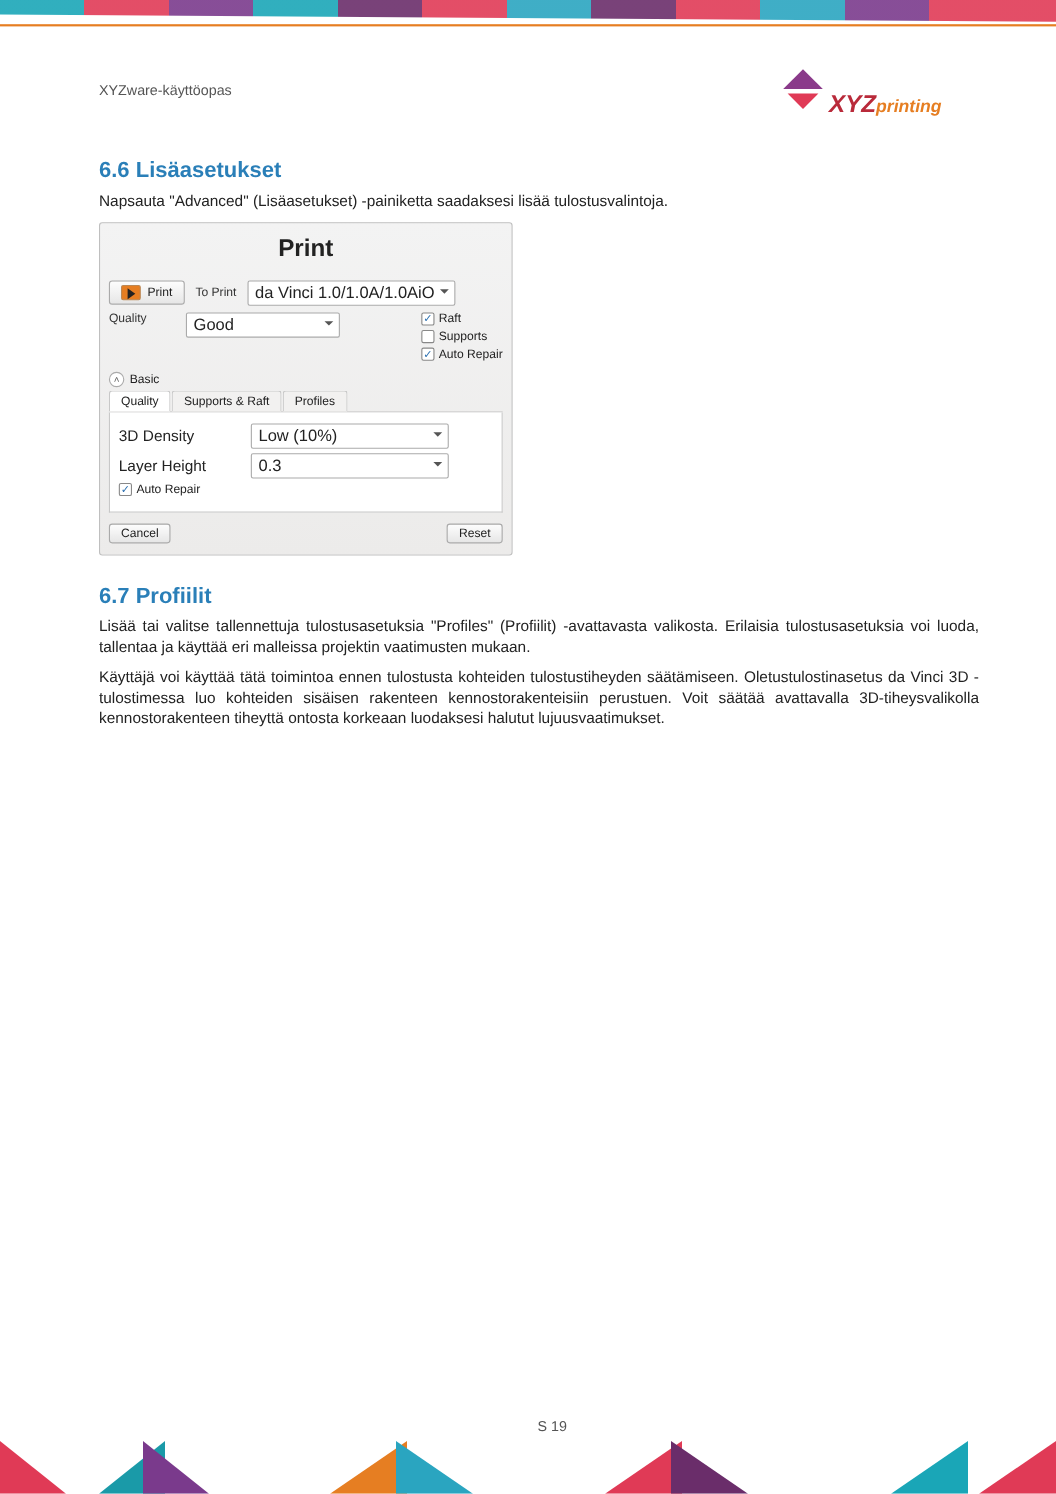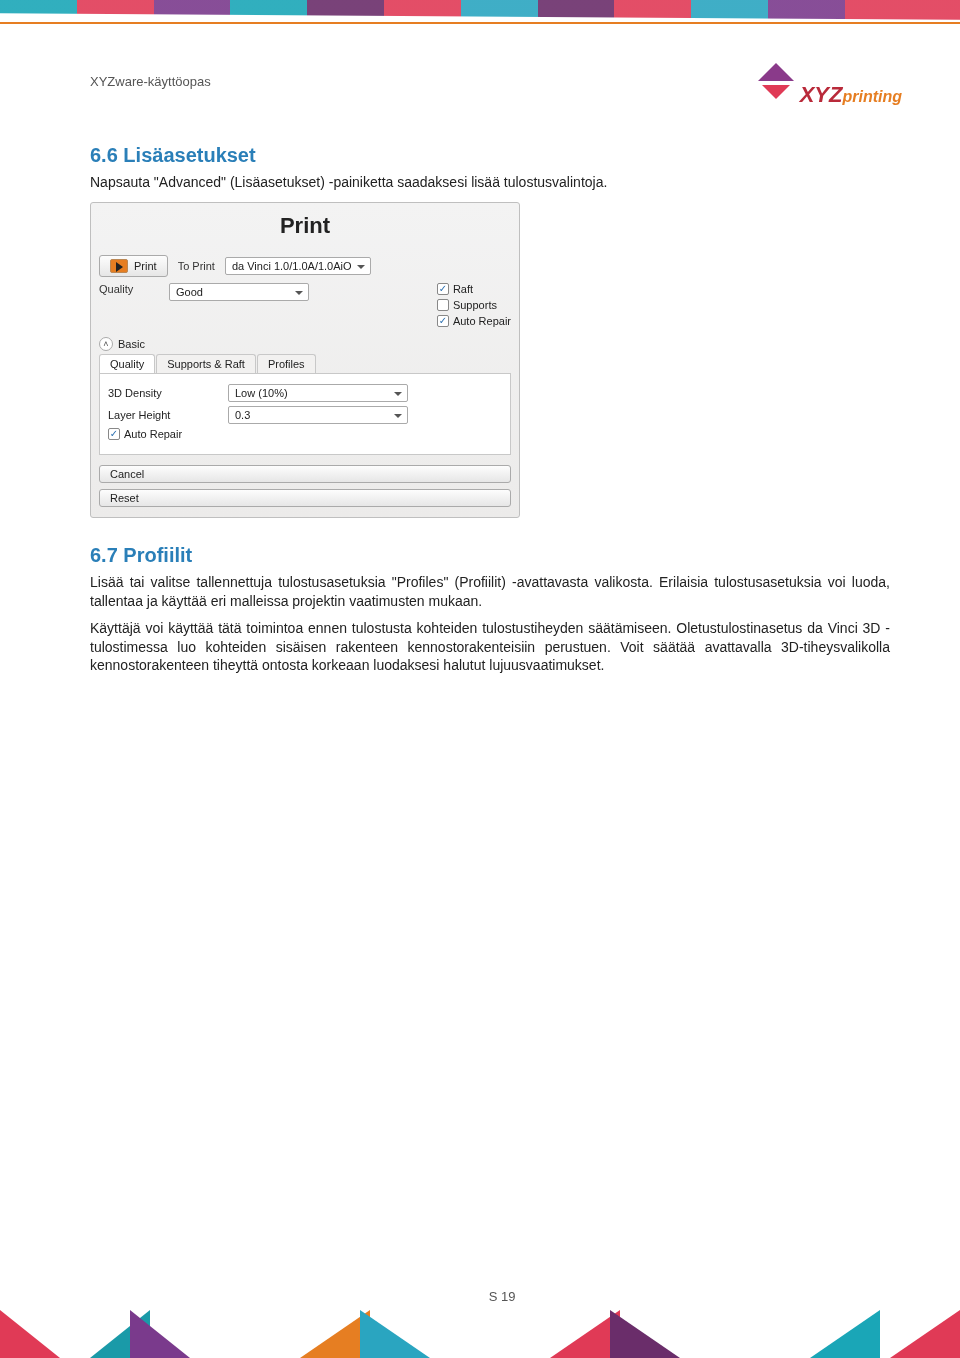--- a/index.html
+++ b/index.html
@@ -23,21 +23,21 @@
       #e03a56 64% 72%, #2aa5c0 72% 80%, #7a3a8c 80% 88%, #e03a56 88% 100%);
     opacity: 0.9;
     clip-path: polygon(0 0, 100% 0, 100% 90%, 0 60%);
   }
   .top-rule { height:2px; background:#e67e22; width:100%; }
 
   .page-header {
     display: flex;
     justify-content: space-between;
     align-items: center;
-    padding: 30px 58px 10px 90px;
+    padding: 30px 104px 10px 90px;
   }
   .doc-title { font-size: 13px; color:#555; }
   .logo { display:flex; align-items:center; gap:6px; }
   .logo .mark {
     width: 36px; height: 36px; position: relative;
   }
   .logo .mark span { position:absolute; width:0; height:0; }
   .logo .mark .t1 { border-left:18px solid transparent; border-right:18px solid transparent; border-bottom:18px solid #8a3a8a; top:0; left:0; }
   .logo .mark .t2 { border-left:14px solid transparent; border-right:14px solid transparent; border-top:14px solid #e03a56; bottom:0; left:4px; }
   .logo .txt { font-size:22px; font-style:italic; font-weight:bold;margin-top:28px; }
@@ -58,21 +58,21 @@
   p.body {
     font-size: 14px;
     color: #222;
     line-height: 1.35;
     margin-bottom: 8px;
     text-align: justify;
   }
 
   
   .dialog {
-    width: 430px;
+    width: 376px;
     background: linear-gradient(#f3f3f3,#ecebea);
     border: 1px solid #bfbfbf;
     border-radius: 3px;
     margin: 10px 0 14px 0;
     padding: 6px 8px 10px 8px;
     font-size: 11px;
     color:#222;
   }
   .dialog .dlg-title {
     text-align:center;
@@ -94,21 +94,21 @@
   .dlg-btn .play {
     width:18px; height:14px; background:#e67e22; border:1px solid #b85; position:relative; border-radius:2px;
   }
   .dlg-btn .play::after {
     content:""; position:absolute; left:5px; top:2px;
     border-left:7px solid #222; border-top:5px solid transparent; border-bottom:5px solid transparent;
   }
   .dlg-label { color:#333; font-size:11px; }
   .dlg-select {
     background:#fff; border:1px solid #aaa; border-radius:2px;
-    padding:2px 18px 2px 6px; font-size:11px; min-width:130px;
+    padding:2px 18px 2px 6px; font-size:15px; min-width:130px;
     position:relative; display:inline-block;
   }
   .dlg-select::after {
     content:""; position:absolute; right:5px; top:7px;
     border-left:4px solid transparent; border-right:4px solid transparent; border-top:4px solid #555;
   }
   .dlg-spacer { flex:1; }
   .chk { display:flex; align-items:center; gap:4px; font-size:11px; }
   .chk .box {
     width:12px; height:12px; border:1px solid #888; background:#fff; border-radius:2px;
@@ -128,23 +128,23 @@
   .tab {
     padding:3px 10px; font-size:11px; background:#f2f1f0;
     border:1px solid #c8c8c8; border-bottom:none; border-radius:3px 3px 0 0;
     margin-right:1px;
   }
   .tab.active { background:#fff; }
   .tab-body {
     background:#fff; border:1px solid #c8c8c8; border-top:none; padding:6px 8px 10px 8px;
   }
   .trow { display:flex; align-items:center; margin:4px 0; }
-  .trow .lbl { width:120px; font-size:11px; }
+  .trow .lbl { width:120px; font-size:14px; }
   .trow .dlg-select { min-width:180px; }
-  .actions { display:flex; justify-content:space-between; gap:6px; margin-top:10px;flex-direction:column; }
+  .actions { display:flex; justify-content:space-between; gap:6px; margin-top:10px; }
   .actions .dlg-btn { padding:2px 10px; }
 
   .page-number {
     position:absolute;
     bottom:54px; left:0; width:100%; text-align:center;
     font-size:13px; color:#555;padding-left:44px;
   }
 
   
   .bottom-strip {

